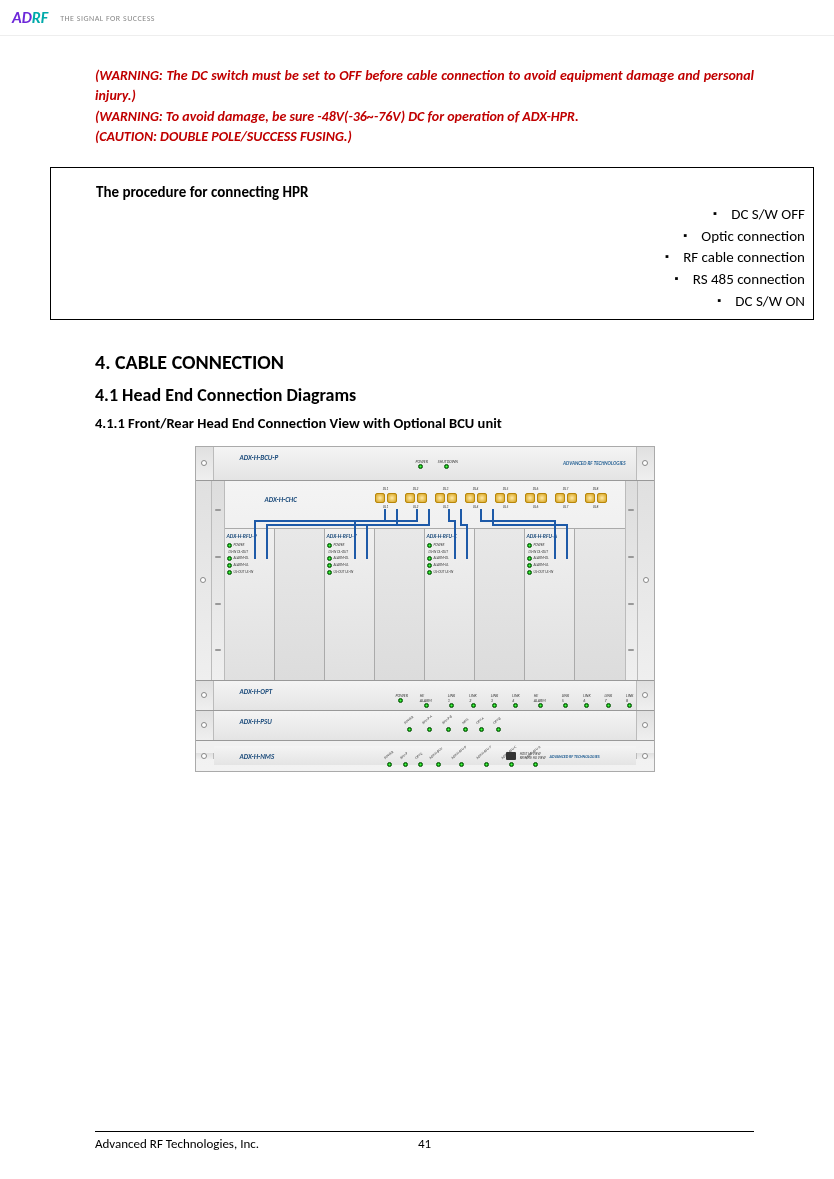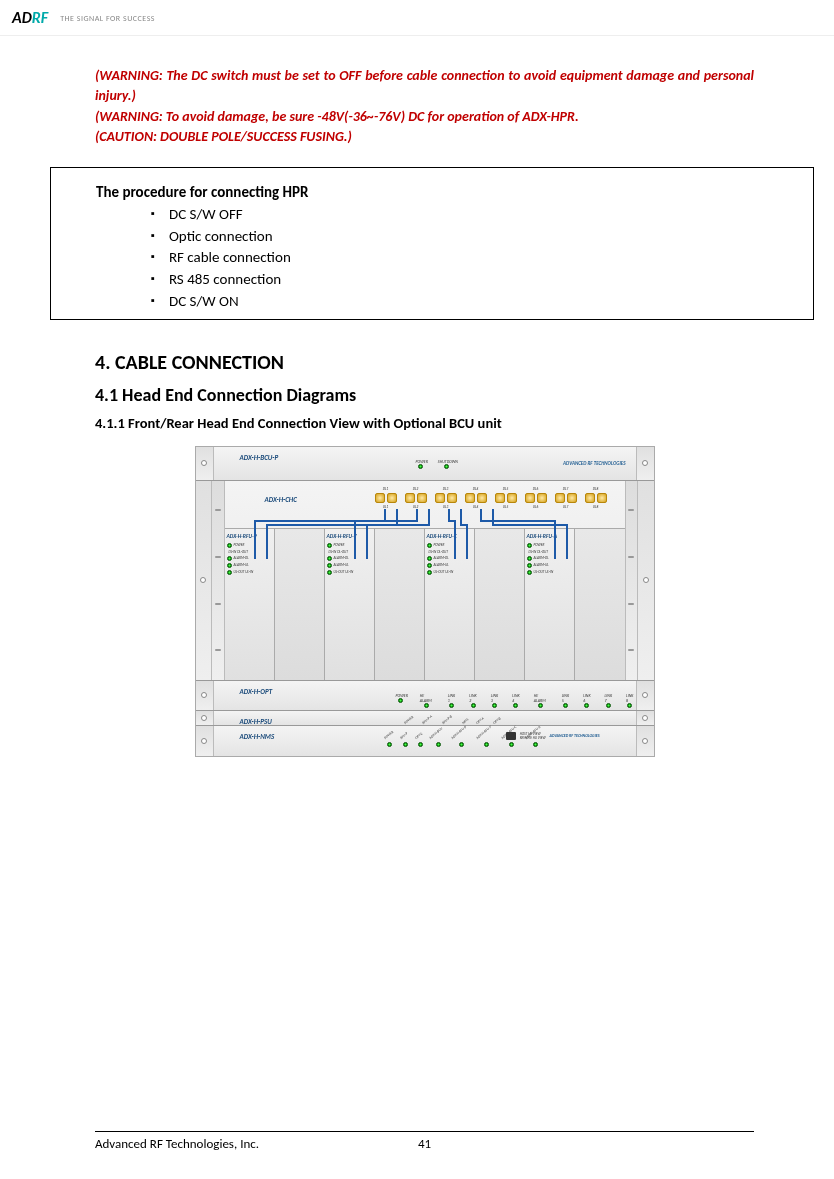--- a/index.html
+++ b/index.html
@@ -13,21 +13,21 @@
     color: #000;
   }
   .header-bar {
     padding: 8px 12px;
     display: flex;
     align-items: center;
     gap: 6px;
     border-bottom: 1px solid #eee;
   }
   .logo { font-weight: bold; font-size: 16px; color: #2a6496; display: flex; align-items: center; }
-  .logo .ad { color: #000000; font-style: italic; }
+  .logo .ad { color: #6d28d9; font-style: italic; }
   .logo .rf { color: #0aa; font-style: italic; }
   .tagline { font-size: 8px; color: #888; letter-spacing: 0.5px; margin-left: 6px; }
   .page {
     padding: 30px 80px 0 95px;
   }
   .warnings {
     font-style: italic;
     font-weight: bold;
     color: #c00000;
     font-size: 14px;
@@ -38,42 +38,42 @@
   .procedure-box {
     border: 1px solid #000;
     margin-bottom: 30px;
     margin-left: -45px;
     margin-right: -60px;
     padding: 14px 8px 6px 45px;
     font-size: 15px;
     line-height: 1.45;
   }
   .procedure-box .title { font-weight: bold; }
-  .procedure-box ul { list-style: none; padding-left: 55px; }
+  .procedure-box ul { list-style: none; padding-left: 55px; text-align: right; }
   .procedure-box li::before { content: "▪"; margin-right: 14px; font-size: 11px; position: relative; top:-2px;}
   .hsec { font-weight: bold; font-size: 20px; margin: 14px 0 10px 0; }
   .hsub { font-weight: bold; font-size: 18px; margin: 8px 0; }
   .hsubsub { font-weight: bold; font-size: 14.5px; margin: 8px 0 14px 0; }
 
   
   .diagram {
     width: 460px;
     margin: 10px auto 0 auto;
     background: linear-gradient(#e6e6e6,#f2f2f2);
     border: 1px solid #aaa;
     font-size: 5px;
     color: #333;
     font-style: italic;
   }
   .rack-row {
     display: flex;
     align-items: stretch;
     border-bottom: 1px solid #999;
   }
-  .rack-row:last-child { border-bottom: none; }
+  .rack-row:last-child { border-bottom: none; align-items: center; }
   .ear {
     width: 18px;
     background: linear-gradient(#e0e0e0,#efefef);
     display: flex;
     align-items: center;
     justify-content: center;
     border-right: 1px solid #bbb;
   }
   .ear.right { border-right: none; border-left: 1px solid #bbb; }
   .ear .hole {
@@ -474,21 +474,21 @@
               <span class="led-label">LINK 8</span>
               <div class="led"></div>
             </div>
         </div>
       </div>
       <div class="ear right">
           <div class="hole"></div>
         </div>
     </div>
 
-    <div class="rack-row" style="height:15px;">
+    <div class="rack-row" style="height:30px;">
       <div class="ear">
           <div class="hole"></div>
         </div>
       <div class="module">
         <span class="mod-label">ADX-H-PSU</span>
         <div class="psu-leds">
           <div class="diag-led">
               <span class="t">POWER</span>
               <div class="led"></div>
             </div>

